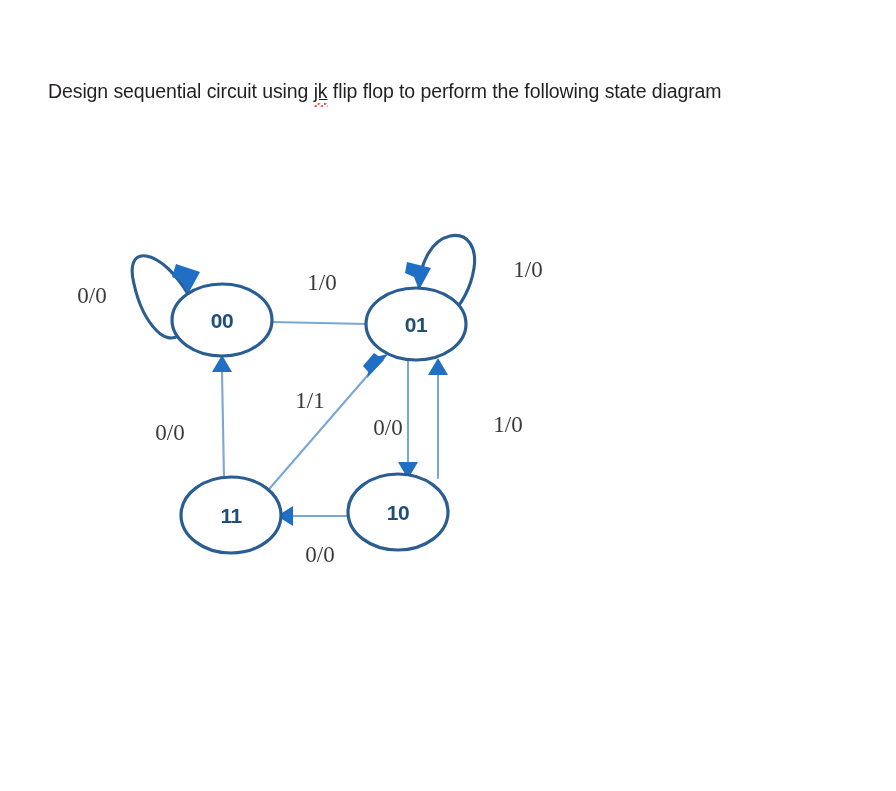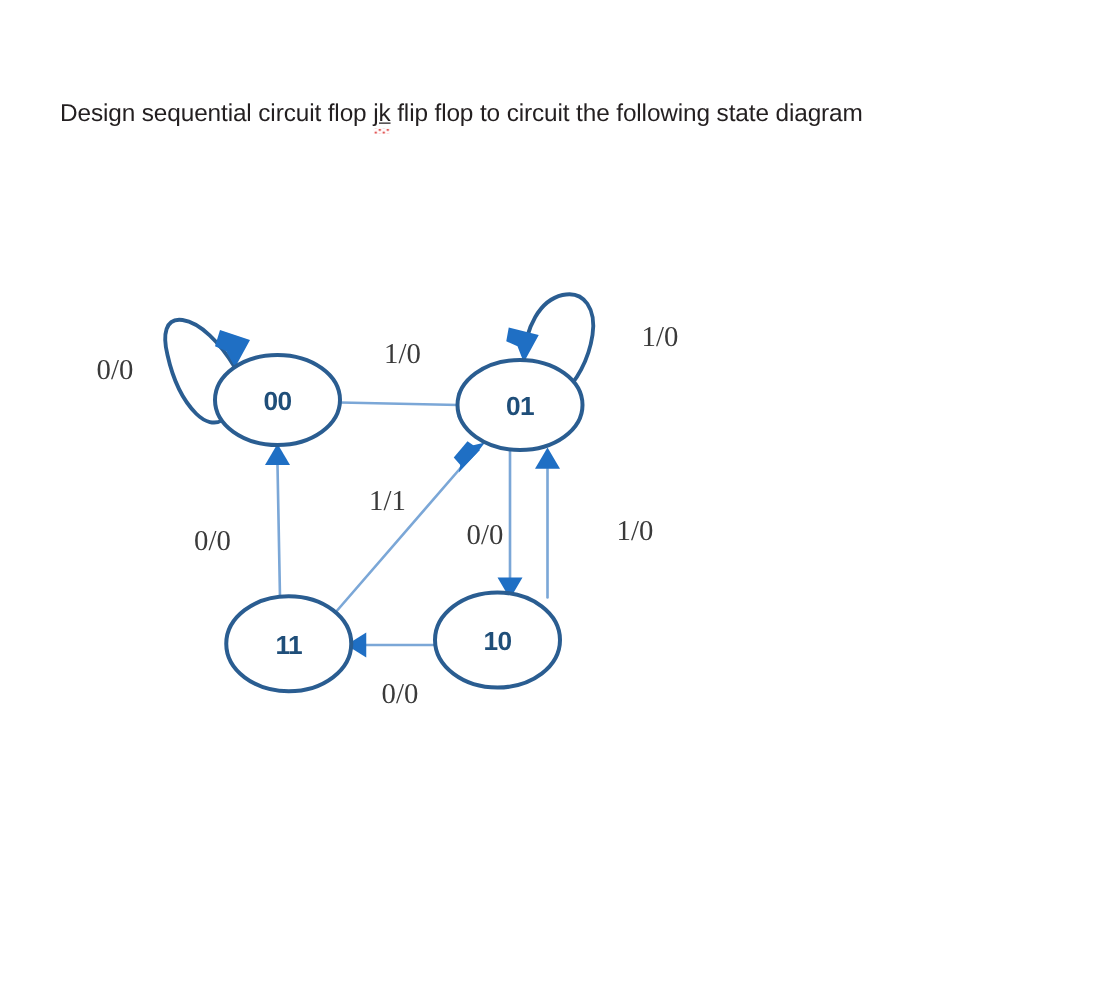--- a/index.html
+++ b/index.html
@@ -100,21 +100,21 @@
     font-family: "Liberation Serif", serif;
     font-size: 23px;
     fill: #3a3a3a;
   }
 </style>
 </head>
 <body>
 
 <div id="page">
 
-  <div id="question-text"><span>Design sequential circuit flop </span><span class="misspelled">jk</span><span> flip flop to circuit the following state diagram</span></div>
+  <div id="question-text"><span>Design sequential circuit using </span><span class="misspelled">jk</span><span> flip flop to perform the following state diagram</span></div>
 
   <div id="state-diagram">
     <svg width="896" height="791" viewBox="0 0 896 791" xmlns="http://www.w3.org/2000/svg">
 
       <g>
         <line class="edge-line" x1="272" y1="322" x2="367" y2="324"></line>
         <polygon class="arrow-head" points="366,314 366,334 382,324"></polygon>
       </g>
 
       <g>

